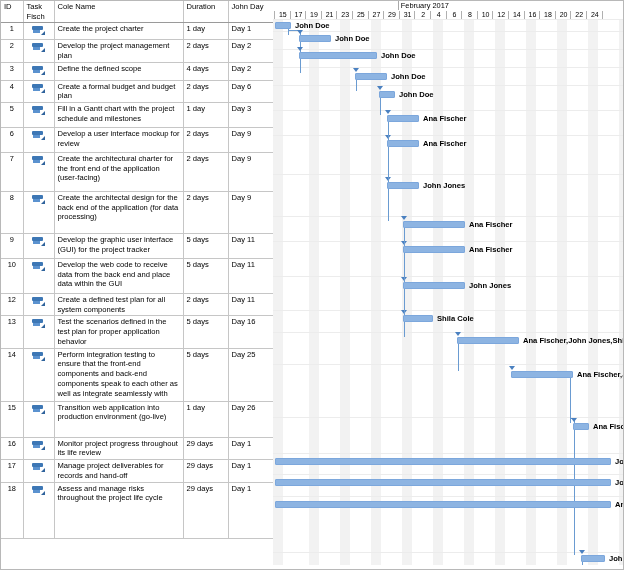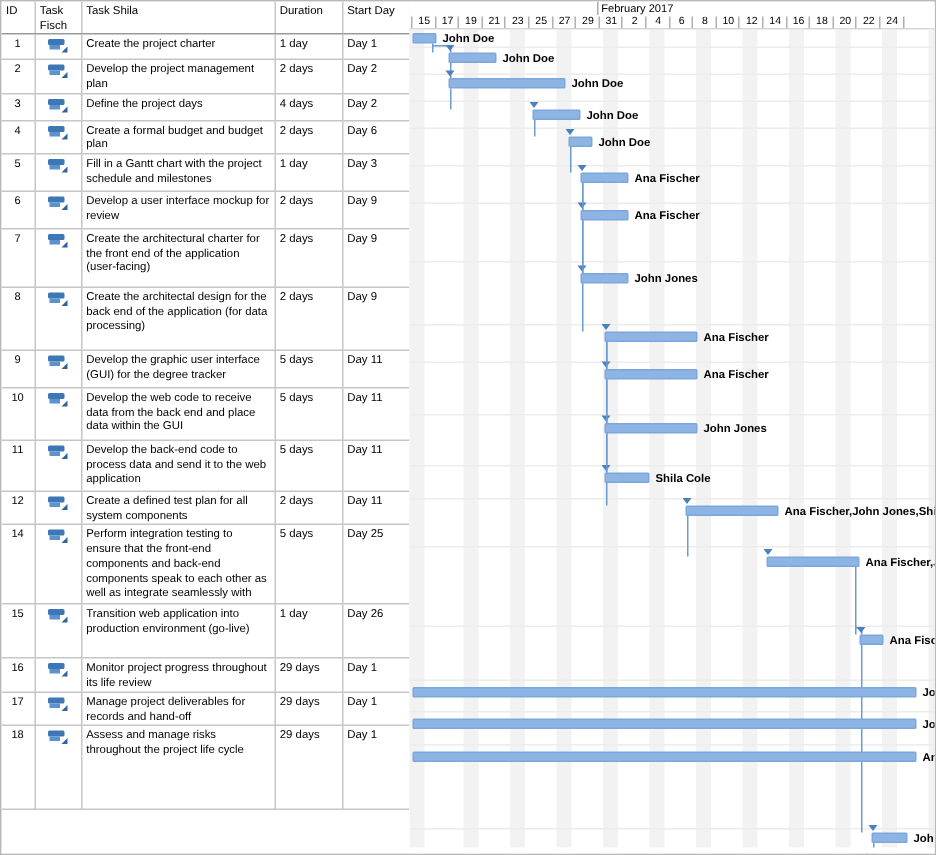--- a/index.html
+++ b/index.html
@@ -215,44 +215,44 @@
 
   <div id="grid">
     <table class="sheet">
       <thead>
         <tr>
           <th class="c-id">ID</th>
           <th class="c-mode">
             <span>Task</span><br>
             <span>Fisch</span>
           </th>
-          <th class="c-name">Task Shila</th>
+          <th class="c-name">Cole Name</th>
           <th class="c-dur">Duration</th>
-          <th class="c-start">Start Day</th>
+          <th class="c-start">John Day</th>
         </tr>
       </thead>
       <tbody id="grid-body">
           <tr style="height: 12px;">
             <td class="c-id">1</td>
             <td class="c-mode"><span class="mode-icon"><span class="bar1"></span><span class="bar2"></span><span class="tick"></span></span></td>
             <td class="c-name">Create the project charter</td>
             <td class="c-dur">1 day</td>
             <td class="c-start">Day 1</td>
           </tr>
           <tr style="height: 18px;">
             <td class="c-id">2</td>
             <td class="c-mode"><span class="mode-icon"><span class="bar1"></span><span class="bar2"></span><span class="tick"></span></span></td>
             <td class="c-name">Develop the project management plan</td>
             <td class="c-dur">2 days</td>
             <td class="c-start">Day 2</td>
           </tr>
           <tr style="height: 18px;">
             <td class="c-id">3</td>
             <td class="c-mode"><span class="mode-icon"><span class="bar1"></span><span class="bar2"></span><span class="tick"></span></span></td>
-            <td class="c-name">Define the project days</td>
+            <td class="c-name">Define the defined scope</td>
             <td class="c-dur">4 days</td>
             <td class="c-start">Day 2</td>
           </tr>
           <tr style="height: 18px;">
             <td class="c-id">4</td>
             <td class="c-mode"><span class="mode-icon"><span class="bar1"></span><span class="bar2"></span><span class="tick"></span></span></td>
             <td class="c-name">Create a formal budget and budget plan</td>
             <td class="c-dur">2 days</td>
             <td class="c-start">Day 6</td>
           </tr>
@@ -280,44 +280,44 @@
           <tr style="height: 42px;">
             <td class="c-id">8</td>
             <td class="c-mode"><span class="mode-icon"><span class="bar1"></span><span class="bar2"></span><span class="tick"></span></span></td>
             <td class="c-name">Create the architectal design for the back end of the application (for data processing)</td>
             <td class="c-dur">2 days</td>
             <td class="c-start">Day 9</td>
           </tr>
           <tr style="height: 25px;">
             <td class="c-id">9</td>
             <td class="c-mode"><span class="mode-icon"><span class="bar1"></span><span class="bar2"></span><span class="tick"></span></span></td>
-            <td class="c-name">Develop the graphic user interface (GUI) for the degree tracker</td>
+            <td class="c-name">Develop the graphic user interface (GUI) for the project tracker</td>
             <td class="c-dur">5 days</td>
             <td class="c-start">Day 11</td>
           </tr>
           <tr style="height: 35px;">
             <td class="c-id">10</td>
             <td class="c-mode"><span class="mode-icon"><span class="bar1"></span><span class="bar2"></span><span class="tick"></span></span></td>
             <td class="c-name">Develop the web code to receive data from the back end and place data within the GUI</td>
             <td class="c-dur">5 days</td>
             <td class="c-start">Day 11</td>
           </tr>
-          <tr style="height: 34px;">
-            <td class="c-id">11</td>
-            <td class="c-mode"><span class="mode-icon"><span class="bar1"></span><span class="bar2"></span><span class="tick"></span></span></td>
-            <td class="c-name">Develop the back-end code to process data and send it to the web application</td>
-            <td class="c-dur">5 days</td>
-            <td class="c-start">Day 11</td>
-          </tr>
           <tr style="height: 22px;">
             <td class="c-id">12</td>
             <td class="c-mode"><span class="mode-icon"><span class="bar1"></span><span class="bar2"></span><span class="tick"></span></span></td>
             <td class="c-name">Create a defined test plan for all system components</td>
             <td class="c-dur">2 days</td>
             <td class="c-start">Day 11</td>
+          </tr>
+          <tr style="height: 32px;">
+            <td class="c-id">13</td>
+            <td class="c-mode"><span class="mode-icon"><span class="bar1"></span><span class="bar2"></span><span class="tick"></span></span></td>
+            <td class="c-name">Test the scenarios defined in the test plan for proper application behavior</td>
+            <td class="c-dur">5 days</td>
+            <td class="c-start">Day 16</td>
           </tr>
           <tr style="height: 53px;">
             <td class="c-id">14</td>
             <td class="c-mode"><span class="mode-icon"><span class="bar1"></span><span class="bar2"></span><span class="tick"></span></span></td>
             <td class="c-name">Perform integration testing to ensure that the front-end components and back-end components speak to each other as well as integrate seamlessly with</td>
             <td class="c-dur">5 days</td>
             <td class="c-start">Day 25</td>
           </tr>
           <tr style="height: 36px;">
             <td class="c-id">15</td>

